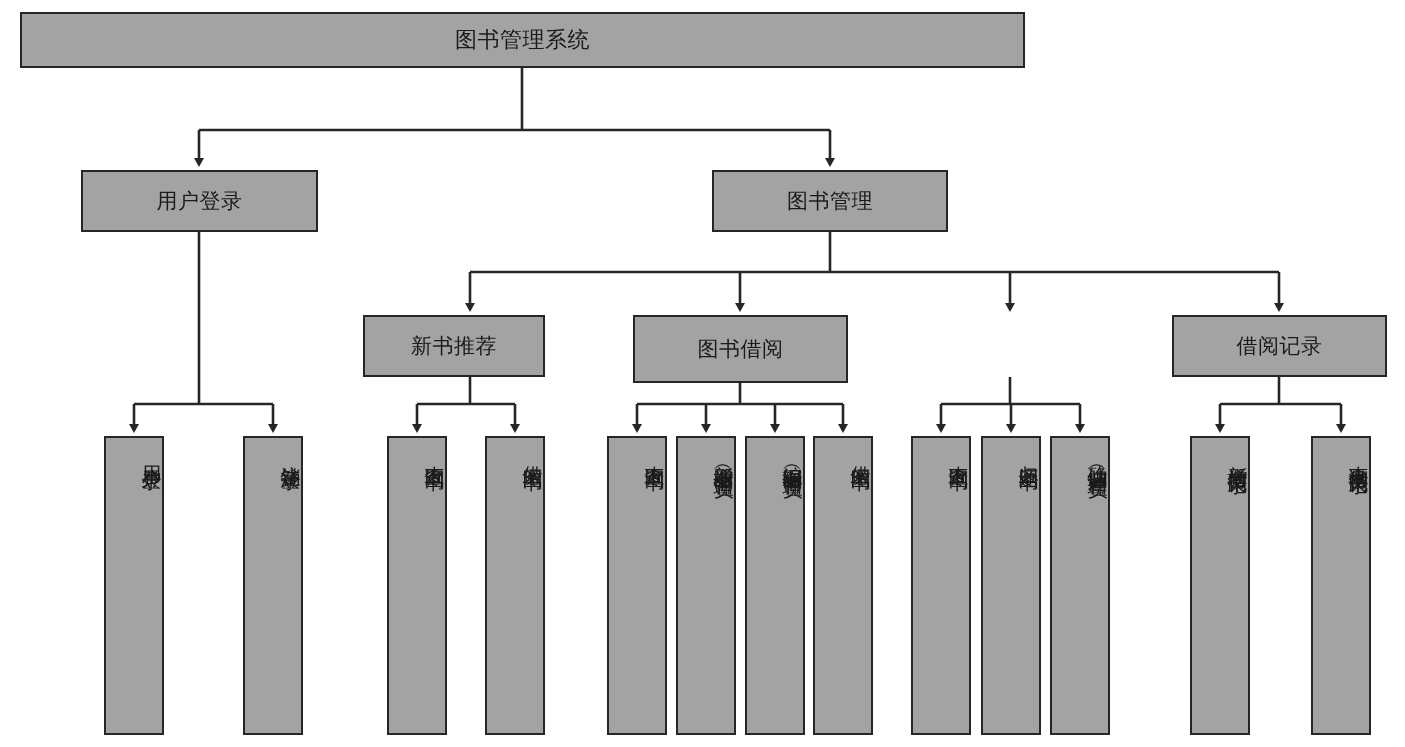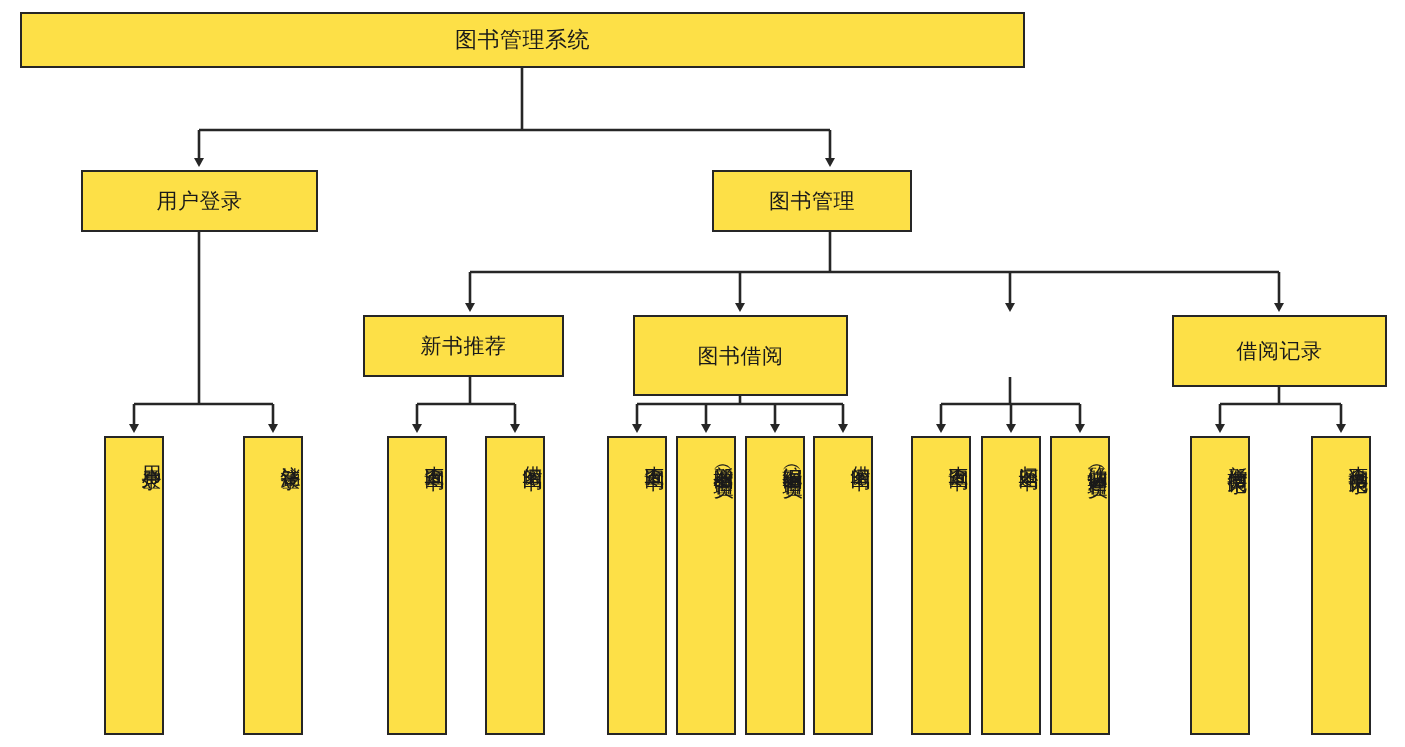--- a/index.html
+++ b/index.html
@@ -14,21 +14,21 @@
     position: relative;
     width: 1405px;
     height: 747px;
     background: #ffffff;
     overflow: hidden;
   }
   .node {
     position: absolute;
     box-sizing: border-box;
     border: 2px solid #262626;
-    background: #fde047;
+    background: #a3a3a3;
     display: flex;
     align-items: center;
     justify-content: center;
     color: #1a1a1a;
   }
   .node.horiz {
     font-size: 21px;
     letter-spacing: 0.5px;
     line-height: 1.2;
   }
@@ -123,31 +123,31 @@
     </g>
   </svg>
 
   <div class="node horiz root" style="left: 20px; top: 12px; width: 1005px; height: 56px;">
     <span>图书管理系统</span>
   </div>
 
   <div class="node horiz" style="left: 81px; top: 170px; width: 237px; height: 62px;">
     <span>用户登录</span>
   </div>
-  <div class="node horiz" style="left: 712px; top: 170px; width: 200px; height: 62px;">
+  <div class="node horiz" style="left: 712px; top: 170px; width: 236px; height: 62px;">
     <span>图书管理</span>
   </div>
 
-  <div class="node horiz" style="left: 363px; top: 315px; width: 201px; height: 62px;">
+  <div class="node horiz" style="left: 363px; top: 315px; width: 182px; height: 62px;">
     <span>新书推荐</span>
   </div>
-  <div class="node horiz" style="left: 633px; top: 315px; width: 215px; height: 81px;">
+  <div class="node horiz" style="left: 633px; top: 315px; width: 215px; height: 68px;">
     <span>图书借阅</span>
   </div>
-  <div class="node horiz" style="left: 1172px; top: 315px; width: 215px; height: 72px;">
+  <div class="node horiz" style="left: 1172px; top: 315px; width: 215px; height: 62px;">
     <span>借阅记录</span>
   </div>
 
   <div class="node leaf" style="left: 104px; top: 436px; width: 60px; height: 299px;">
     <span class="vlabel">用户登录</span>
   </div>
   <div class="node leaf" style="left: 243px; top: 436px; width: 60px; height: 299px;">
     <span class="vlabel">注销登录</span>
   </div>
   <div class="node leaf" style="left: 387px; top: 436px; width: 60px; height: 299px;">

